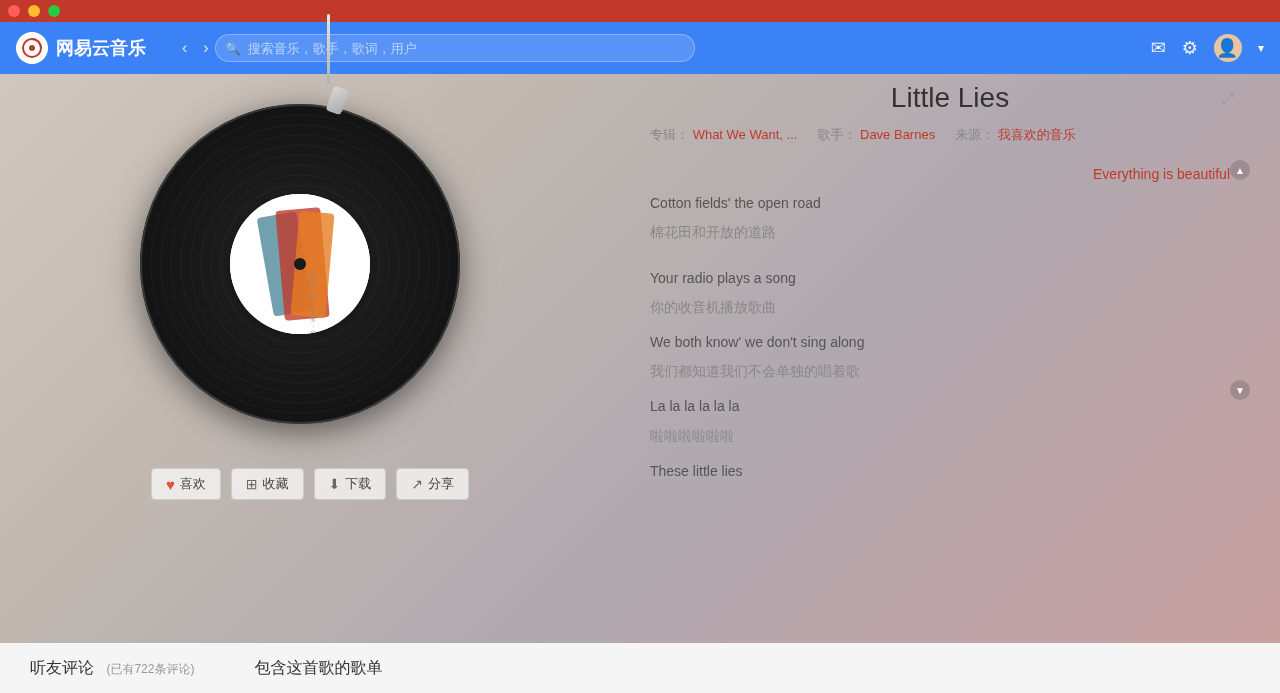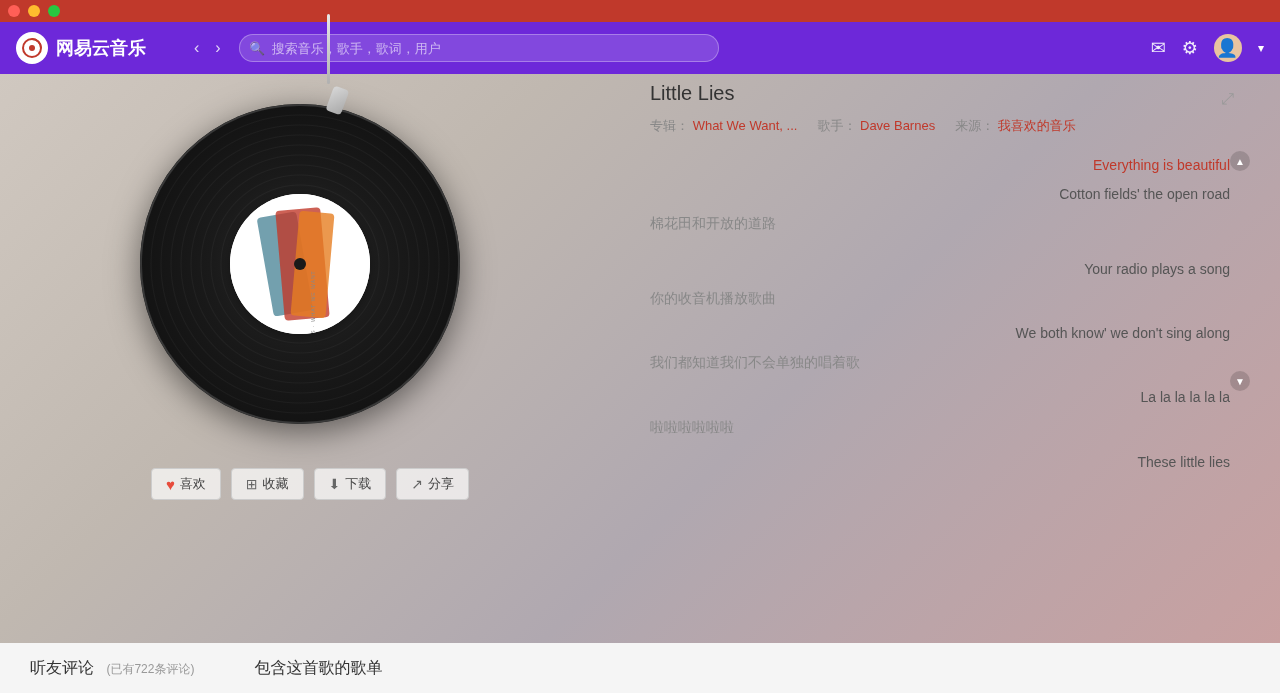--- a/index.html
+++ b/index.html
@@ -14,25 +14,24 @@
       padding: 0 8px;
       gap: 6px;
     }
     .btn-close { background: #ff5f57; }
     .btn-min { background: #febc2e; }
     .btn-max { background: #28c840; }
 
     
     .header {
       height: 52px;
-      background: #6d28d9;
+      background: #3b82f6;
       display: flex;
       align-items: center;
       padding: 0 16px;
-      gap: 12px;
     }
     .logo-area {
       display: flex;
       align-items: center;
       gap: 8px;
       color: white;
       font-size: 18px;
       font-weight: bold;
       min-width: 160px;
     }
@@ -223,25 +222,26 @@
     .control-btn .btn-icon { font-size: 14px; color: #666; }
 
     
     .right-panel {
       flex: 1;
       padding: 0 30px 20px 30px;
       overflow: hidden;
       position: relative;
     }
     .song-title {
-      font-size: 20px;
+      font-size: 28px;
       font-weight: 300;
       color: #333;
       margin-bottom: 12px;
       margin-top: 8px;
+      text-align: center;
     }
     .song-meta {
       display: flex;
       gap: 20px;
       font-size: 13px;
       color: #666;
       margin-bottom: 16px;
       align-items: flex-end;
     }
     .song-meta .meta-label { color: #888; }
@@ -256,21 +256,21 @@
       font-size: 14px;
       color: #888;
       line-height: 1.8;
       padding: 2px 0;
     }
     .lyric-line.active {
       color: #c0392b;
       font-weight: 400;
       text-align: right;
     }
-    .lyric-line.english { color: #555; text-align: right; }
+    .lyric-line.english { color: #555; }
     .lyric-line.chinese { color: #888; margin-bottom: 6px; }
     .lyric-spacer { height: 10px; }
 
     
     .scroll-arrows {
       position: absolute;
       right: 0;
       top: 0;
       display: flex;
       flex-direction: column;

